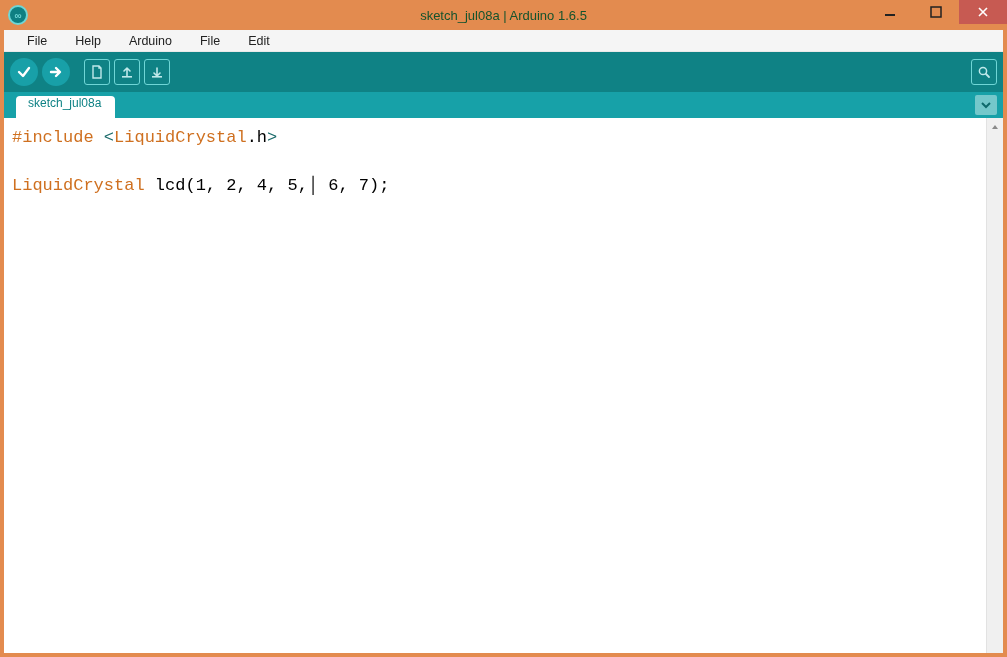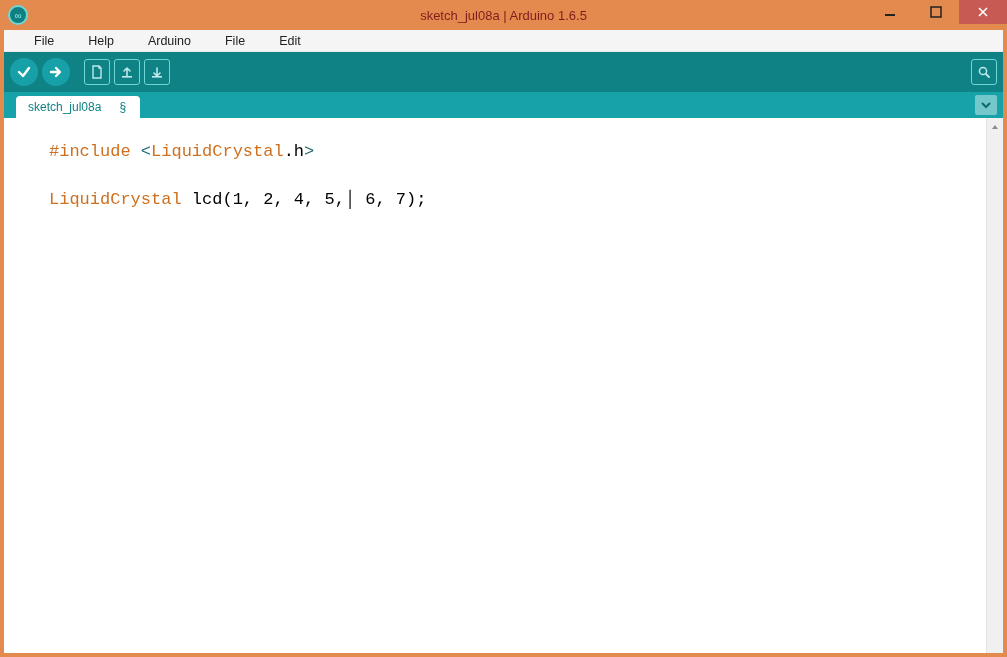--- a/index.html
+++ b/index.html
@@ -23,21 +23,21 @@
     background: #0f7f82;
     border: 2px solid #6fd6d6;
     display: flex; align-items: center; justify-content: center;
     color: #6fd6d6;
     font-size: 10px;
     font-weight: bold;
   }
   .titlebar .title-text {
     position: absolute;
     left: 50%; transform: translateX(-50%);
-    color: #7f1d1d;
+    color: #14532d;
     font-size: 13px;
   }
   .titlebar .win-controls {
     margin-left: auto;
     display: flex;
     height: 100%;
   }
   .win-btn {
     width: 46px; height: 24px;
     display: flex; align-items: center; justify-content: center;
@@ -60,24 +60,24 @@
     flex-direction: column;
     background: #fff;
   }
 
   
   .menubar {
     height: 22px;
     background: #f5f5f5;
     display: flex;
     align-items: center;
-    padding: 0 23px;
+    padding: 0 16px;
     font-size: 12.5px;
     color: #222;
-    gap: 20px;
+    gap: 14px;
     border-bottom: 1px solid #e9e9e9;
   }
   .menubar .menu-item { padding: 2px 7px; cursor: default; }
 
   
   .toolbar {
     height: 40px;
     background: #0f8285;
     display: flex;
     align-items: center;
@@ -114,20 +114,21 @@
     background: #fff;
     height: 22px;
     padding: 0 14px 0 12px;
     border-top-left-radius: 4px;
     border-top-right-radius: 4px;
     font-size: 12px;
     color: #0f8285;
     display: flex;
     align-items: center;
     gap: 16px;
+    flex-direction: column;
   }
   .tab .modified { padding-left: 2px; }
   .tabstrip .tab-menu {
     position: absolute;
     right: 6px;
     top: 3px;
     width: 22px; height: 20px;
     background: #74c8cb;
     display: flex; align-items: center; justify-content: center;
     border-radius: 2px;
@@ -135,28 +136,27 @@
 
   
   .editor-wrap {
     flex: 1;
     display: flex;
     background: #fff;
     position: relative;
   }
   .editor {
     flex: 1;
-    padding: 22px 8px;
+    padding: 8px 8px;
     font-family: Consolas, "Courier New", monospace;
     font-size: 17px;
     line-height: 1.4;
     white-space: pre;
     color: #000;
     overflow: hidden;
-    margin-left: 37px;
   }
   .tok-keyword { color: #cf7020; }
   .tok-type    { color: #cf7020; }
   .tok-angle   { color: #1a6a6a; }
   .tok-header  { color: #cf7020; }
   .tok-punc    { color: #000; }
   .cursor { color: #000; }
 
   .vscroll {
     width: 17px;

